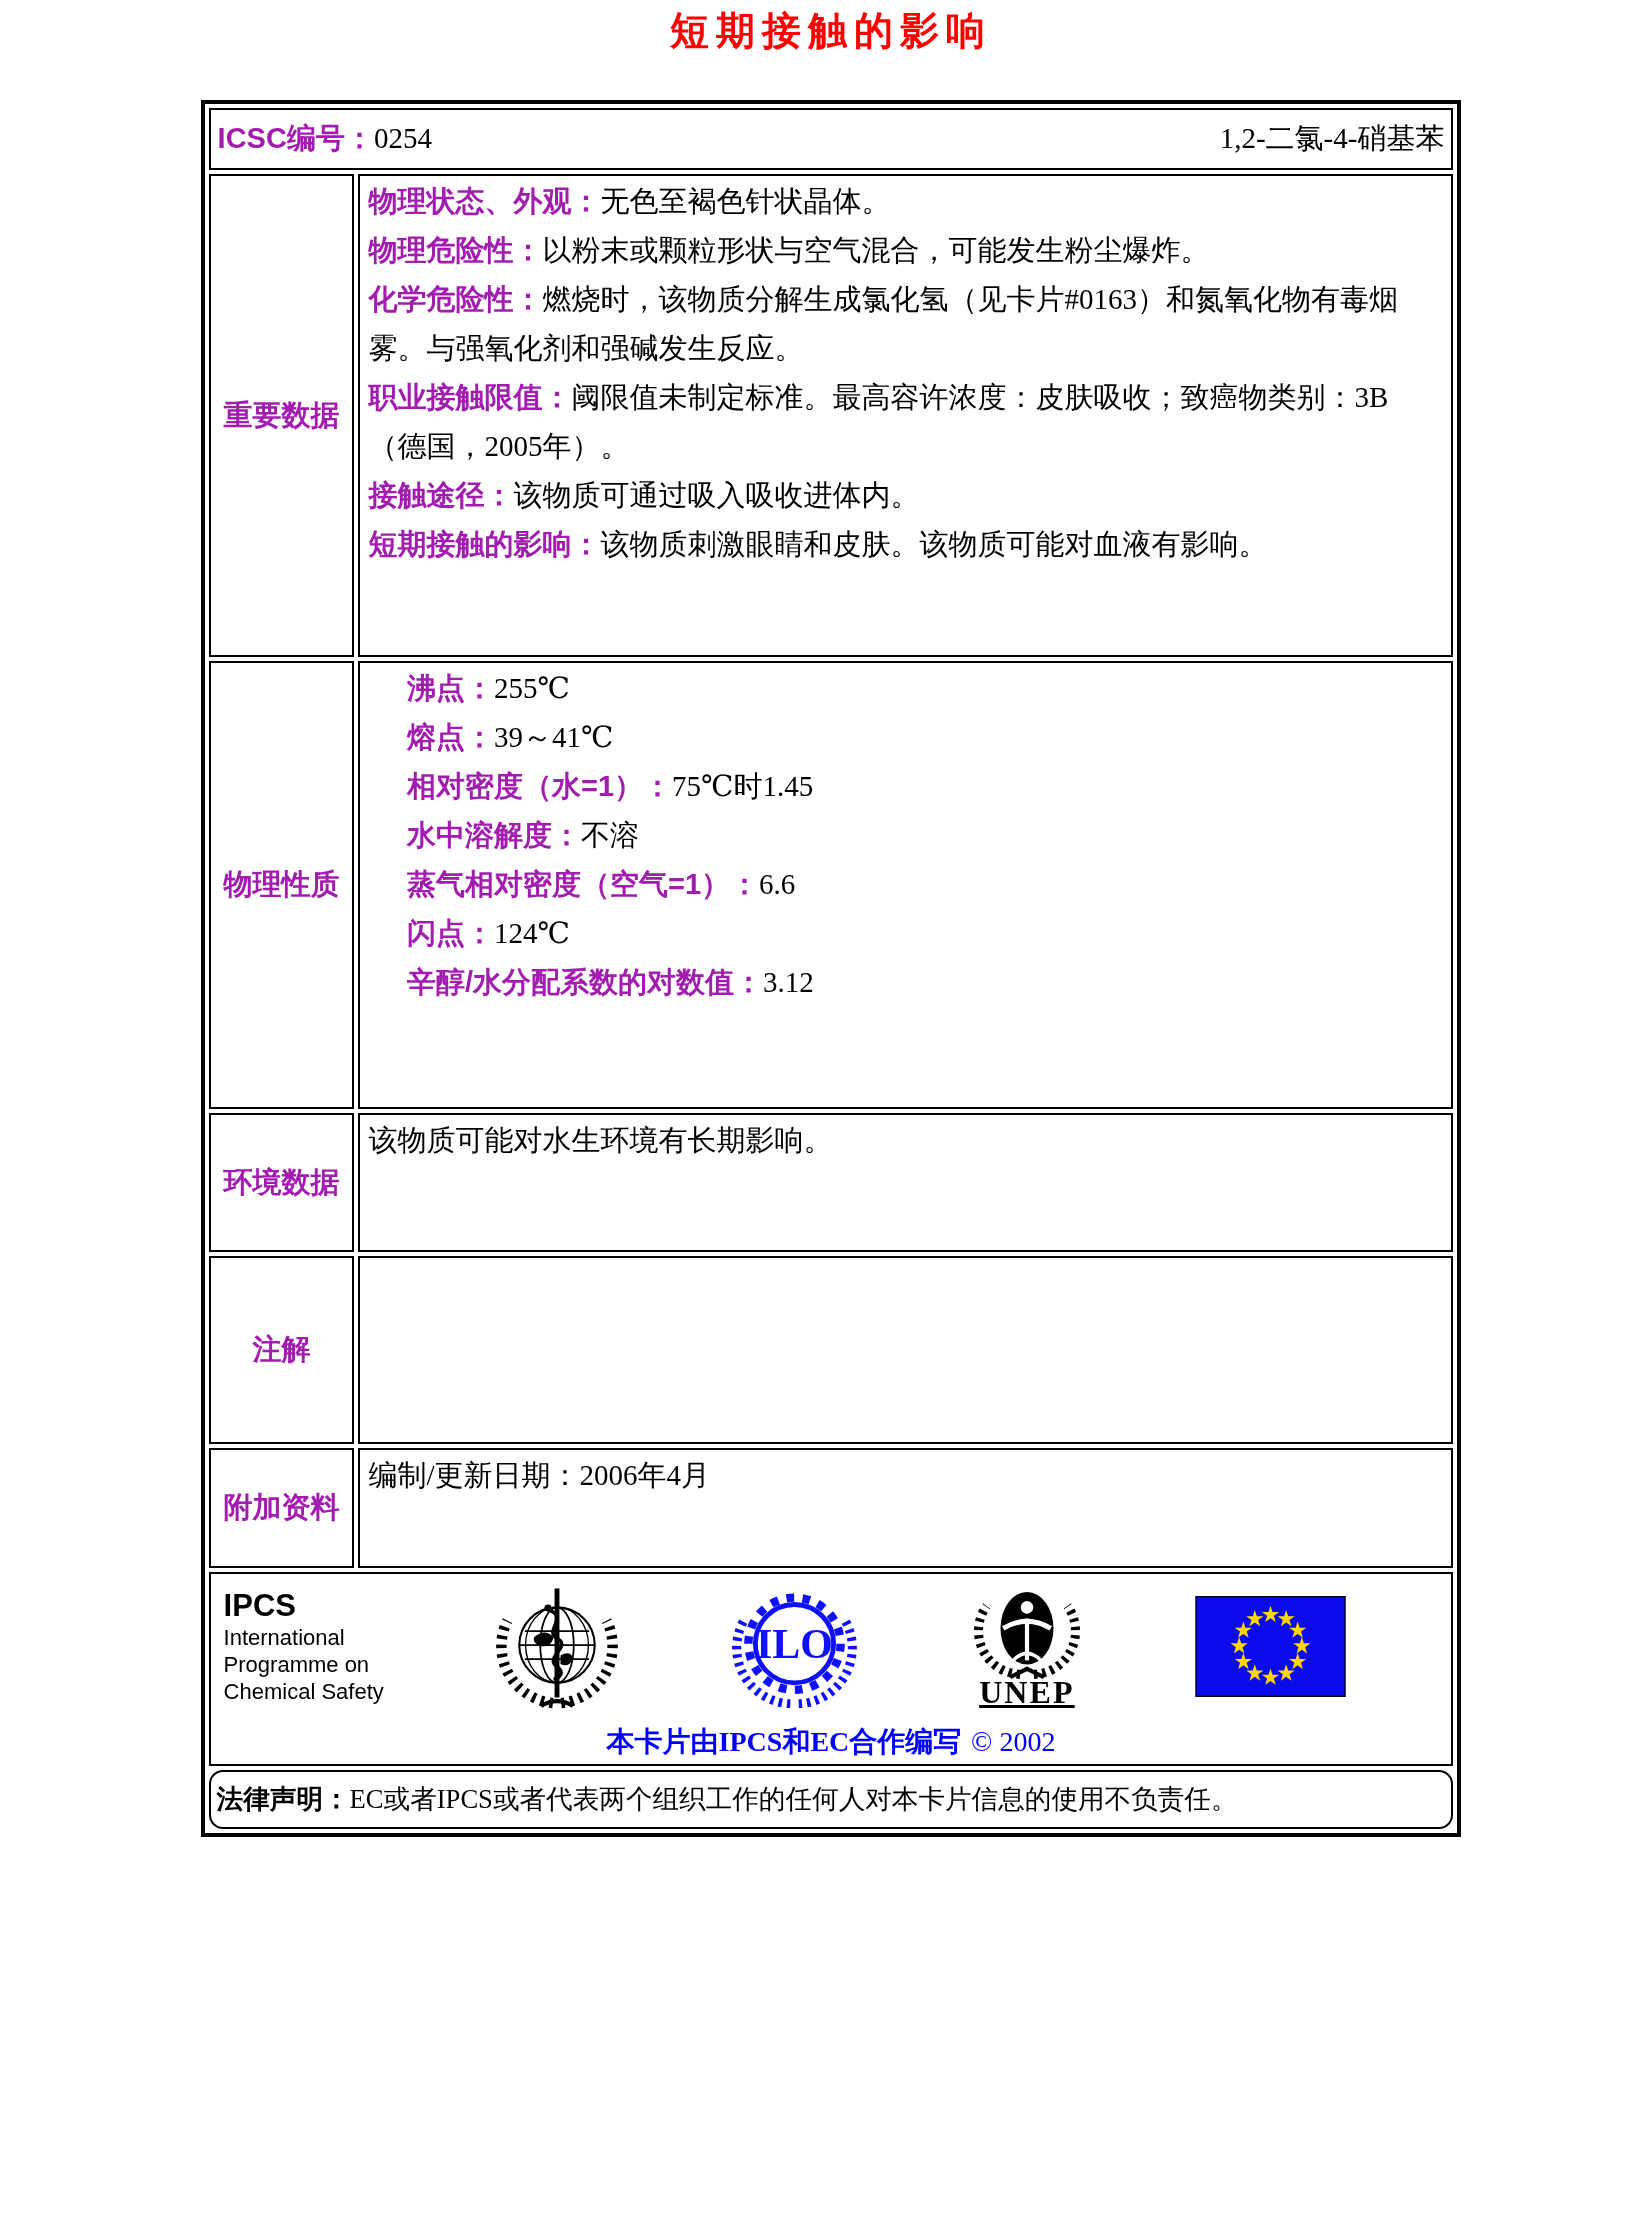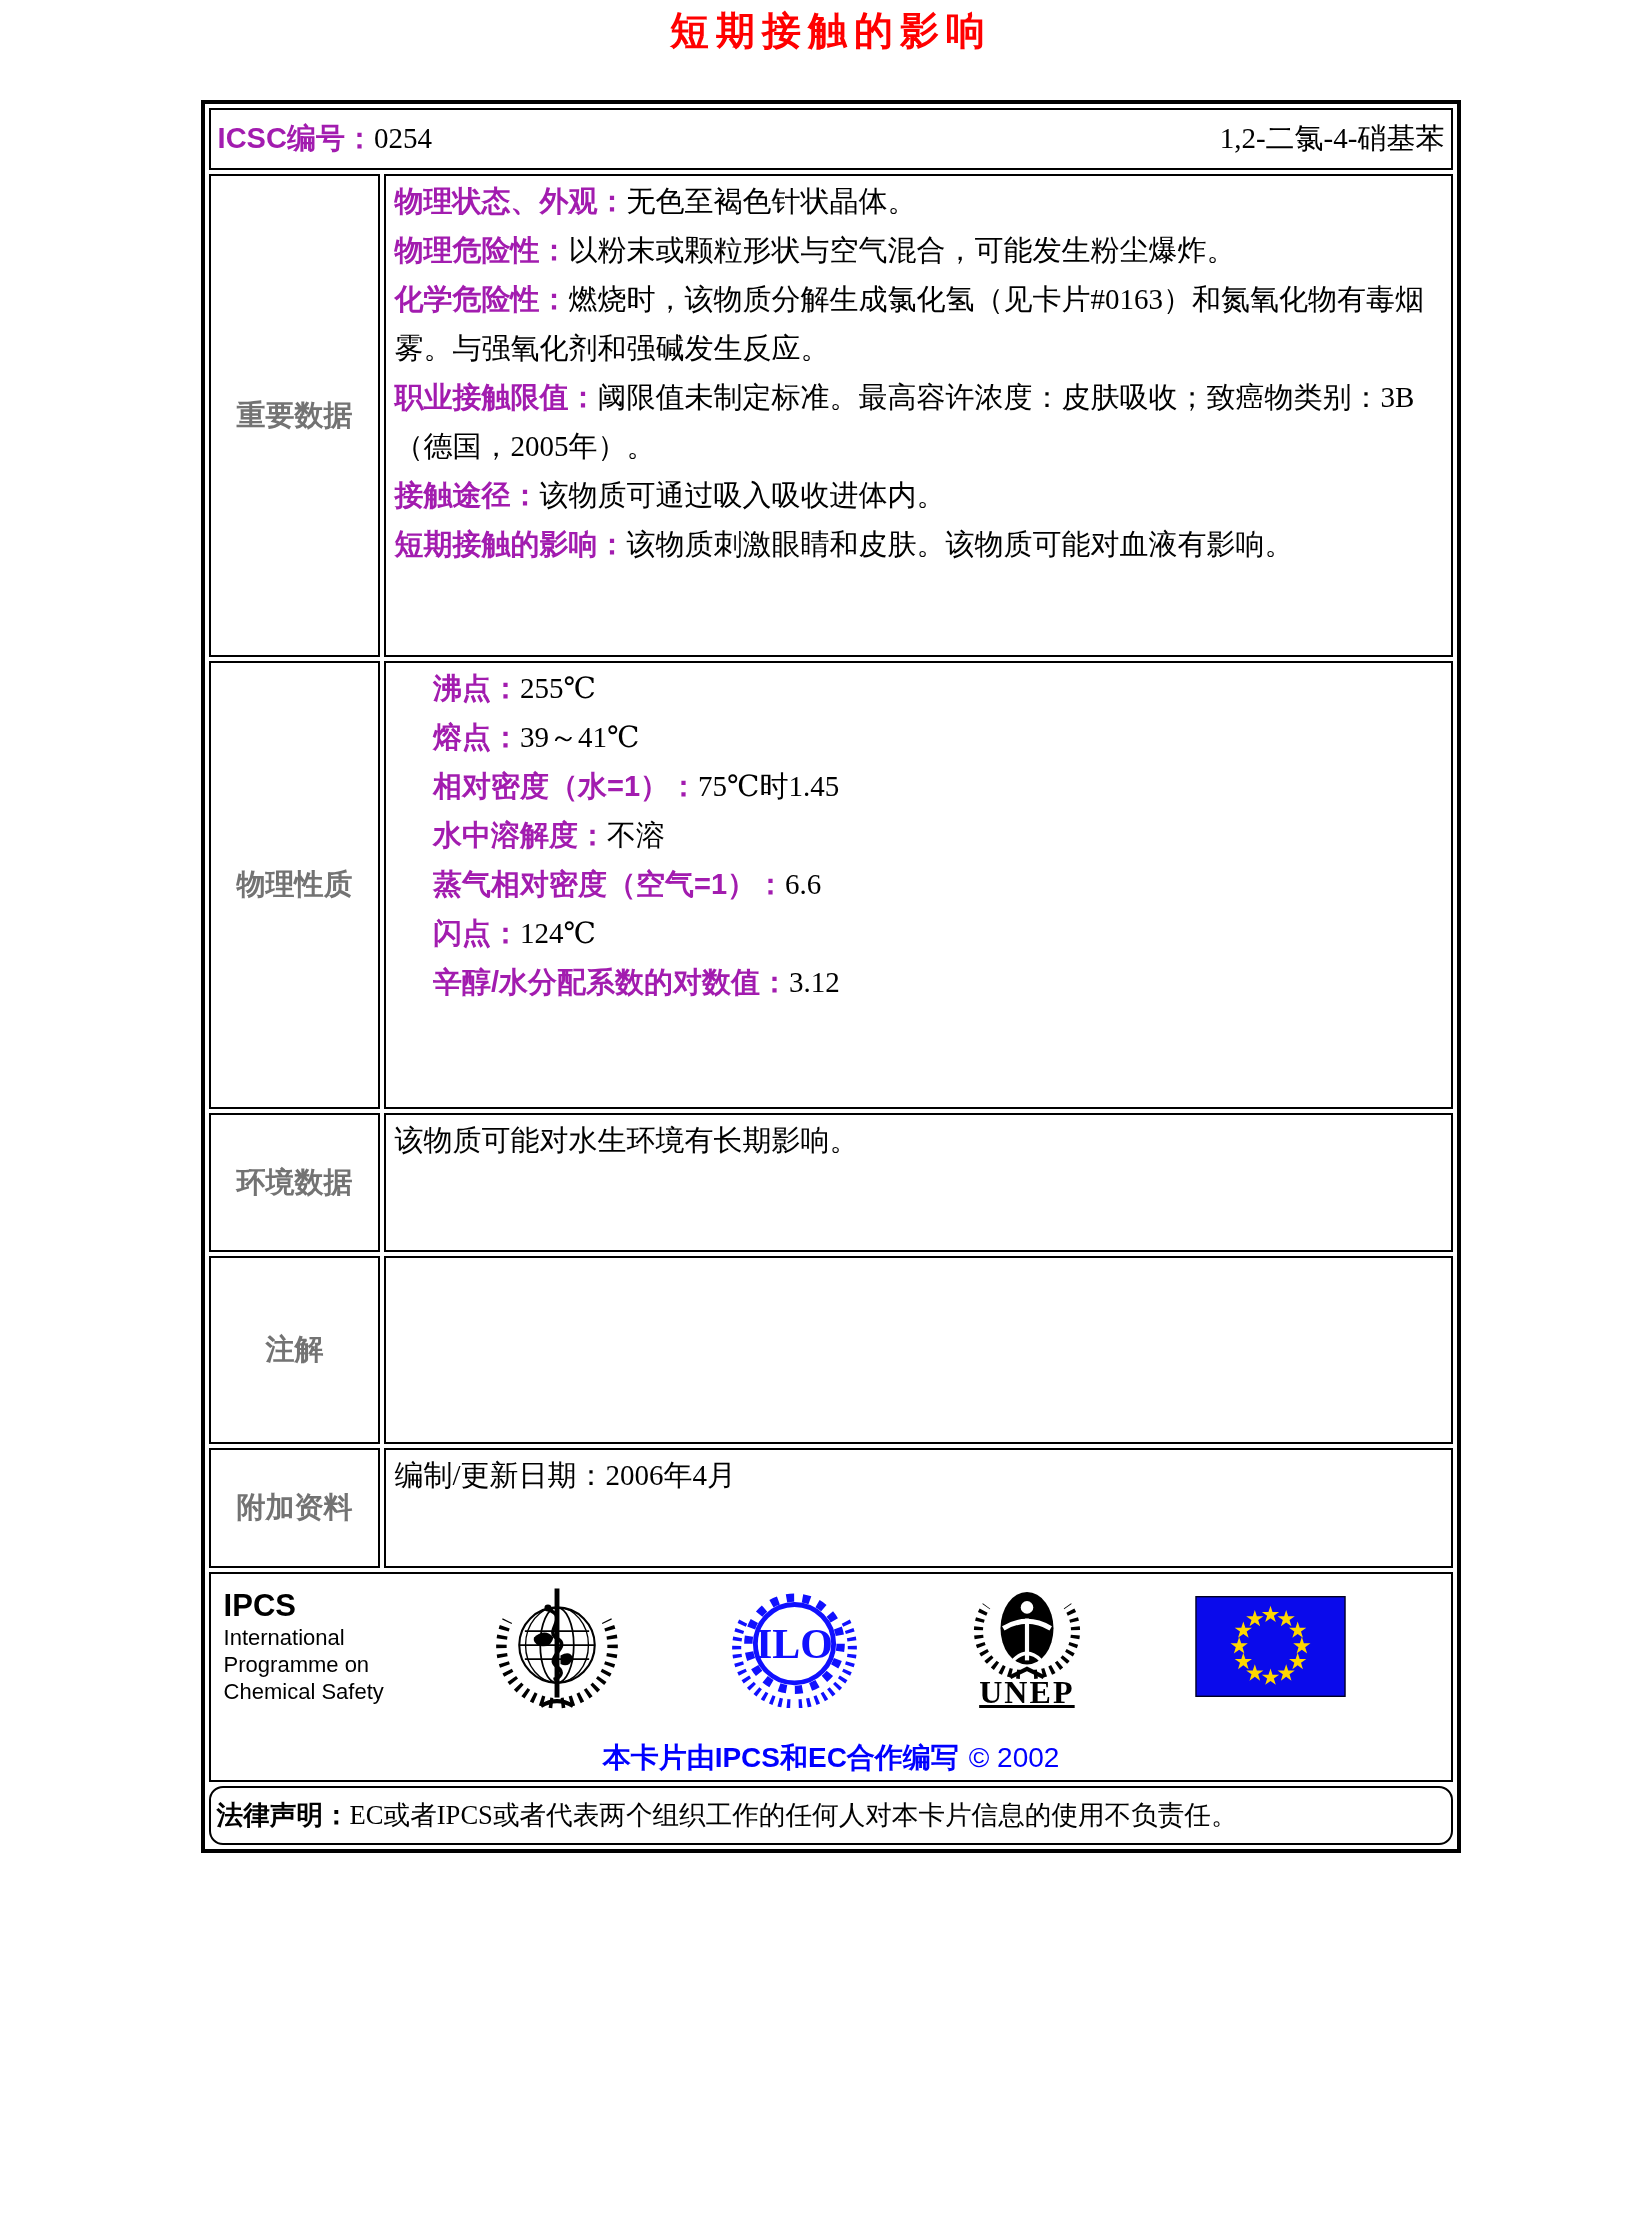--- a/index.html
+++ b/index.html
@@ -21,42 +21,42 @@
   .hdr-cell{height:62px;vertical-align:middle !important;}
   .hdr{
     display:flex;justify-content:space-between;align-items:center;
     padding:0 5.6px;font-size:29px;
   }
   .blue-lbl{
     color:#a21caf;font-weight:bold;
     font-family:"Liberation Sans","DejaVu Sans",sans-serif;
   }
   .label-cell{
-    width:171px;text-align:center;vertical-align:middle !important;
+    width:145px;text-align:center;vertical-align:middle !important;
     font-family:"Liberation Sans","DejaVu Sans",sans-serif;
-    font-weight:bold;font-size:29px;color:#737373;
+    font-weight:bold;font-size:29px;color:#a21caf;
   }
   .content-cell{padding:1.4px 8.4px;font-size:29px;line-height:49px;}
   .content-cell p{margin:0;}
   .footer-cell{padding:4.2px 0 2.8px 0;}
   .logos{
     display:flex;align-items:center;justify-content:space-between;
     padding:0 105px 0 12.6px;height:137px;
   }
   .ipcs-block{font-family:"Liberation Sans","DejaVu Sans",sans-serif;color:#000;}
   .ipcs-acronym{font-weight:bold;font-size:31px;line-height:36px;}
   .ipcs-line{font-size:22px;line-height:27px;}
   .unep-block{text-align:center;}
   .unep-text{
     font-family:"Liberation Serif","DejaVu Serif",serif;font-weight:bold;
     font-size:32px;letter-spacing:2.1px;line-height:32px;margin-top:-4.2px;text-decoration:underline;
   }
   .credit-line{
-    text-align:center;margin-top:24px;font-size:28px;color:#0000FF;
-    font-family:Liberation Sans, sans-serif;
+    text-align:center;margin-top:8px;font-size:28px;color:#0000FF;
+    font-family:Liberation Serif, serif;
   }
   .credit-main{font-weight:bold;}
   .credit-copy{font-weight:normal;margin-left:9.8px;}
   .legal-cell{height:59px;vertical-align:middle !important;padding:2.8px 5.6px;font-size:26.6px;line-height:38px;border-radius:14px;}
   .legal-lbl{
     font-weight:bold;color:#000;
     font-family:"Liberation Sans","DejaVu Sans",sans-serif;
   }
   svg{display:block;}
 </style>

